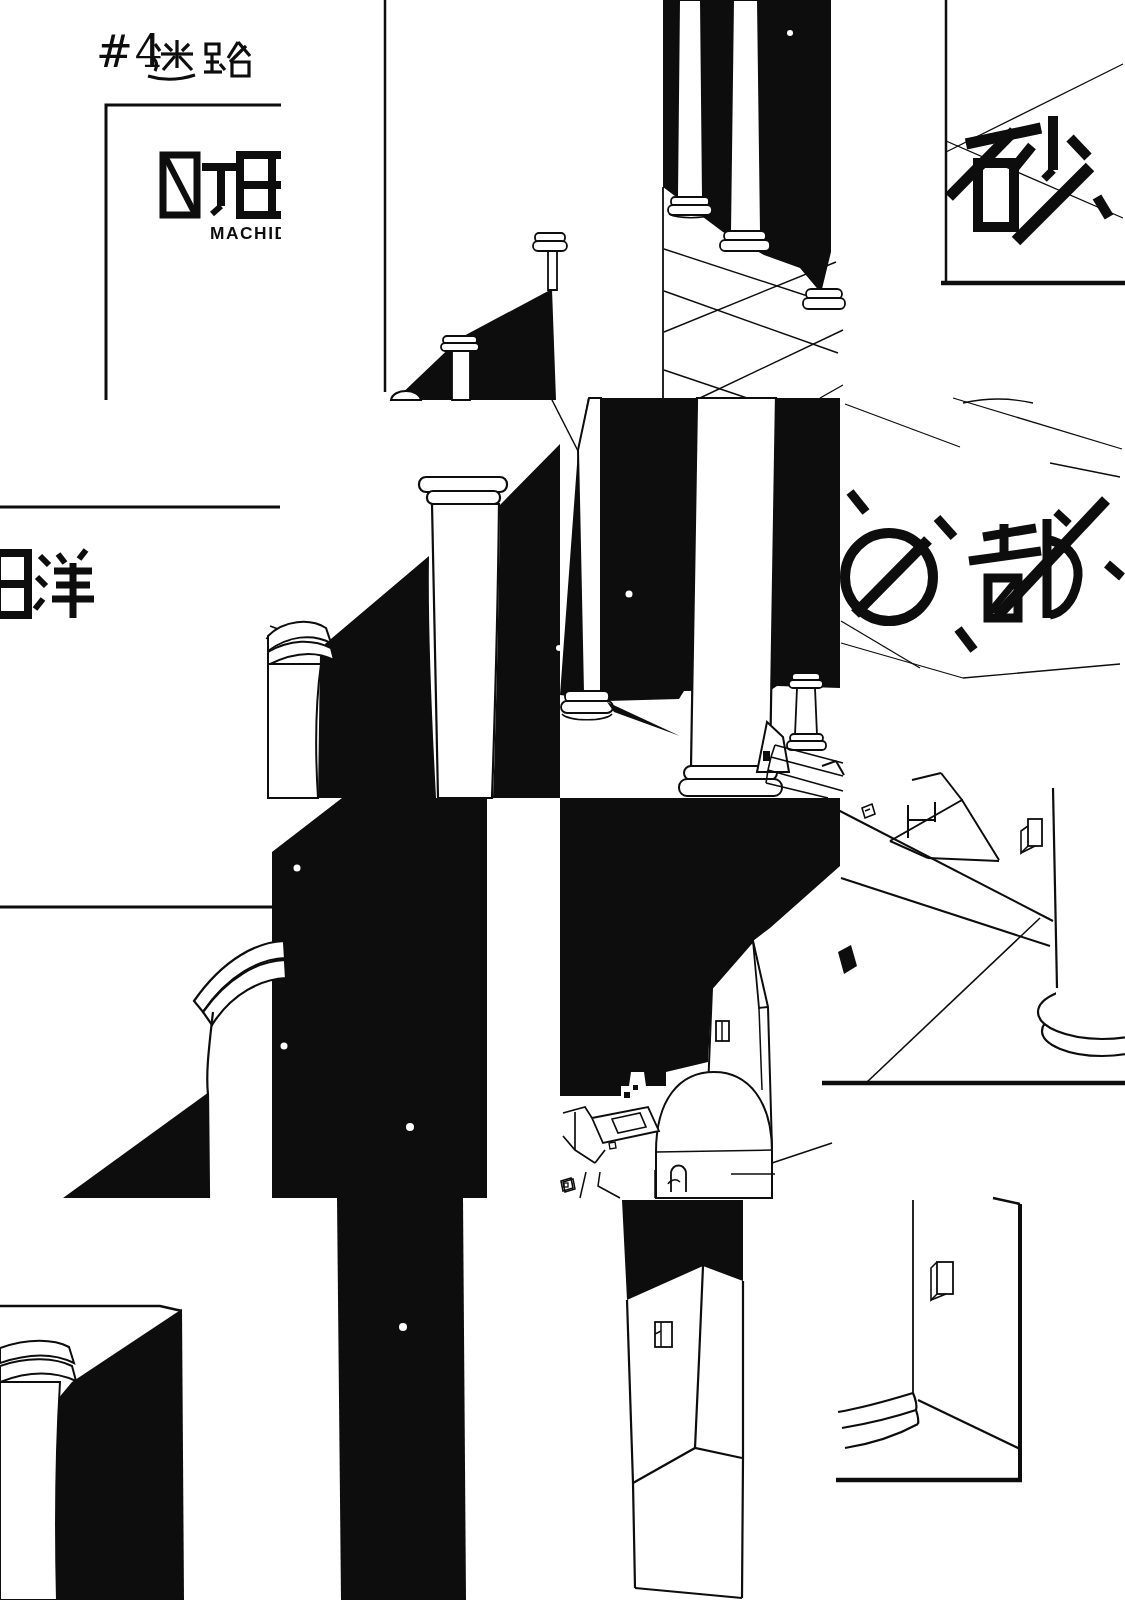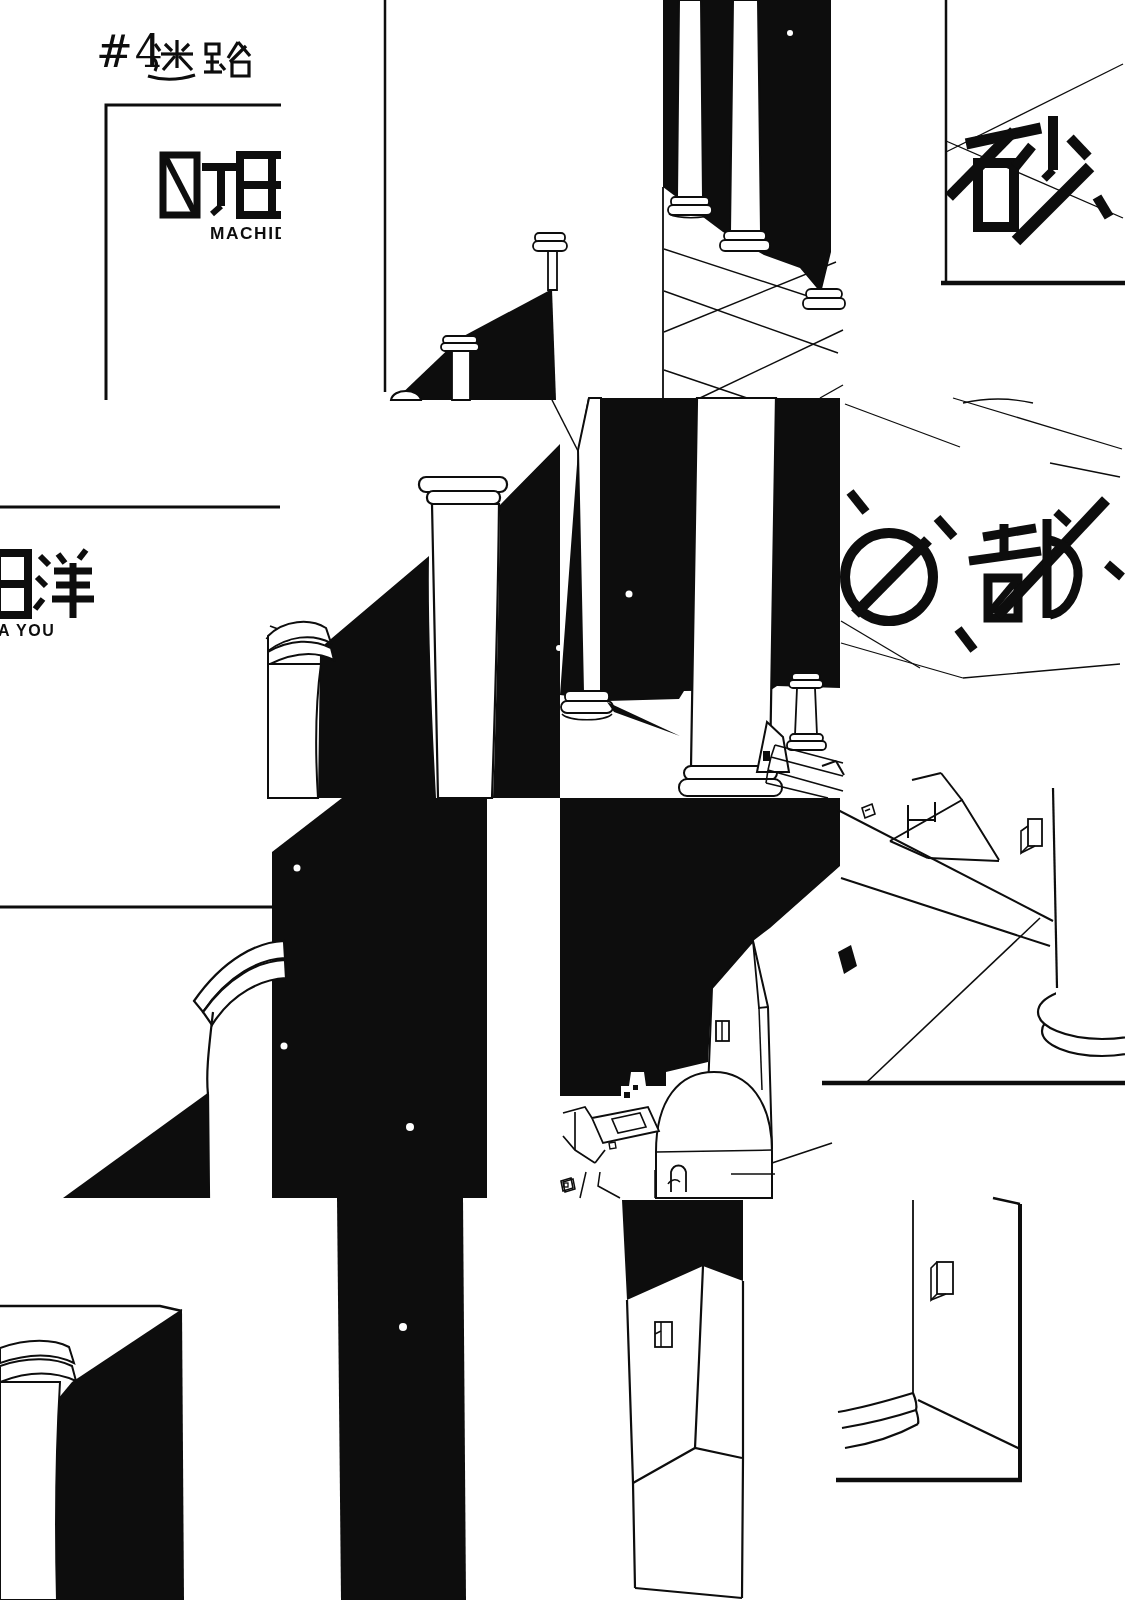--- a/index.html
+++ b/index.html
@@ -342,17 +342,14 @@
     </g>
   </g>
 </svg>
 
 <span class="txt chapter-num" style="left:96px;top:26px;">#4</span>
 
 <div class="clip" style="left:0;top:0;width:281px;height:400px;">
   <span class="txt romaji-lg" style="left:210px;top:224px;">MACHIDA</span>
 </div>
 
-<div class="clip" style="left:0;top:398px;width:281px;height:400px;">
-  <span class="txt romaji-sm" style="left:-2px;top:224px;">A YOU</span>
+
 </div>
 
-</div>
-
 </body></html>

